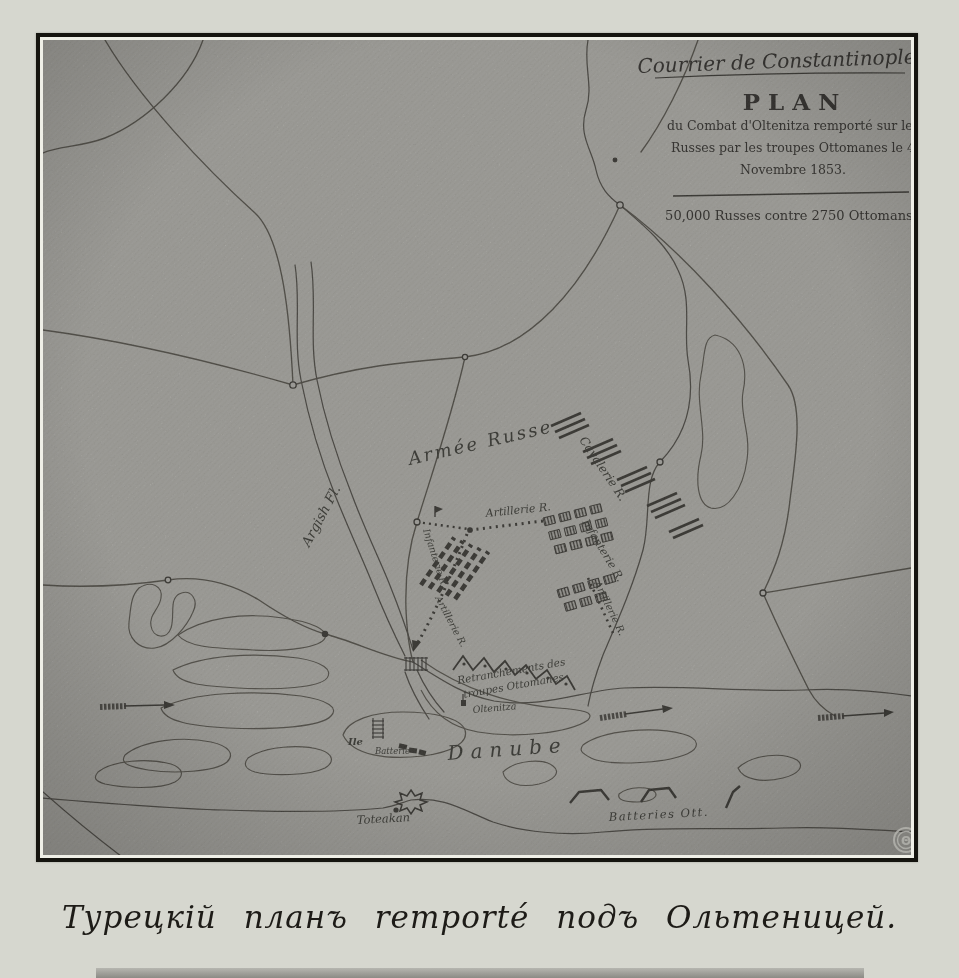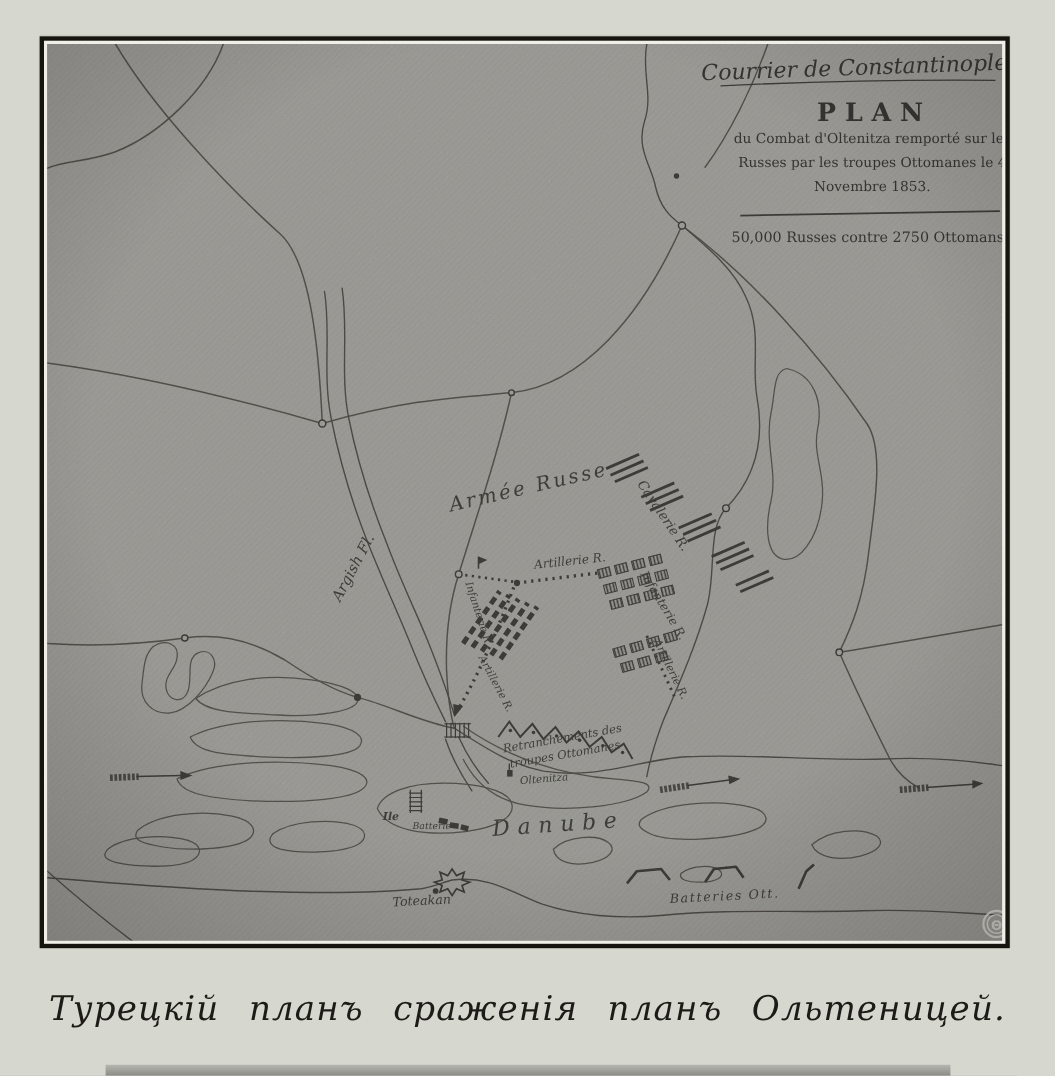--- a/index.html
+++ b/index.html
@@ -298,16 +298,16 @@
           <text x="863" y="805" font-size="12" font-weight="bold" fill="#f2f2ea" text-anchor="middle" font-family="DejaVu Sans, sans-serif">Θ</text>
         </g>
 
         <rect x="0" y="0" width="868" height="815" fill="#000" filter="url(#grainDark)" opacity="0.15"></rect>
         <rect x="0" y="0" width="868" height="815" fill="#fff" filter="url(#grainLight)" opacity="0.10"></rect>
         <rect x="0" y="0" width="868" height="815" fill="url(#vig)"></rect>
       </svg>
     </div>
   </div>
 
-  <div class="caption">Турецкій планъ сраженія планъ Ольтеницей.</div>
+  <div class="caption">Турецкій планъ remporté подъ Ольтеницей.</div>
 
   <div class="next-scan"></div>
 </div>
 
 </body></html>

